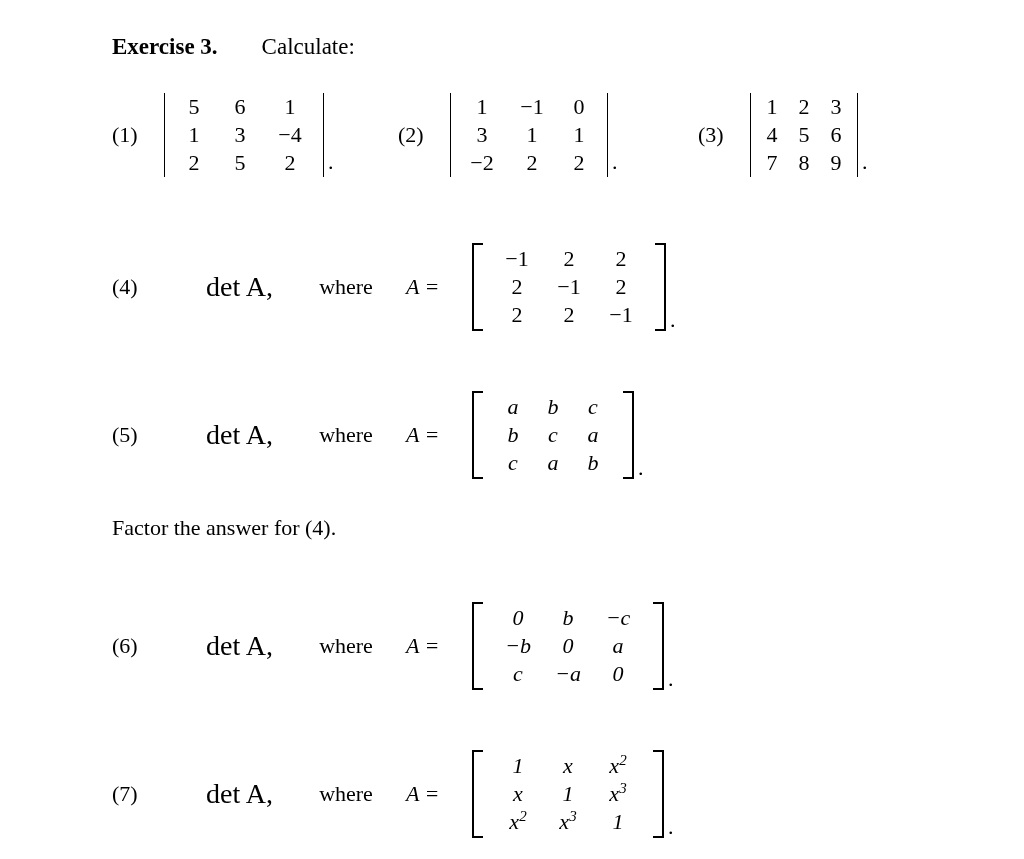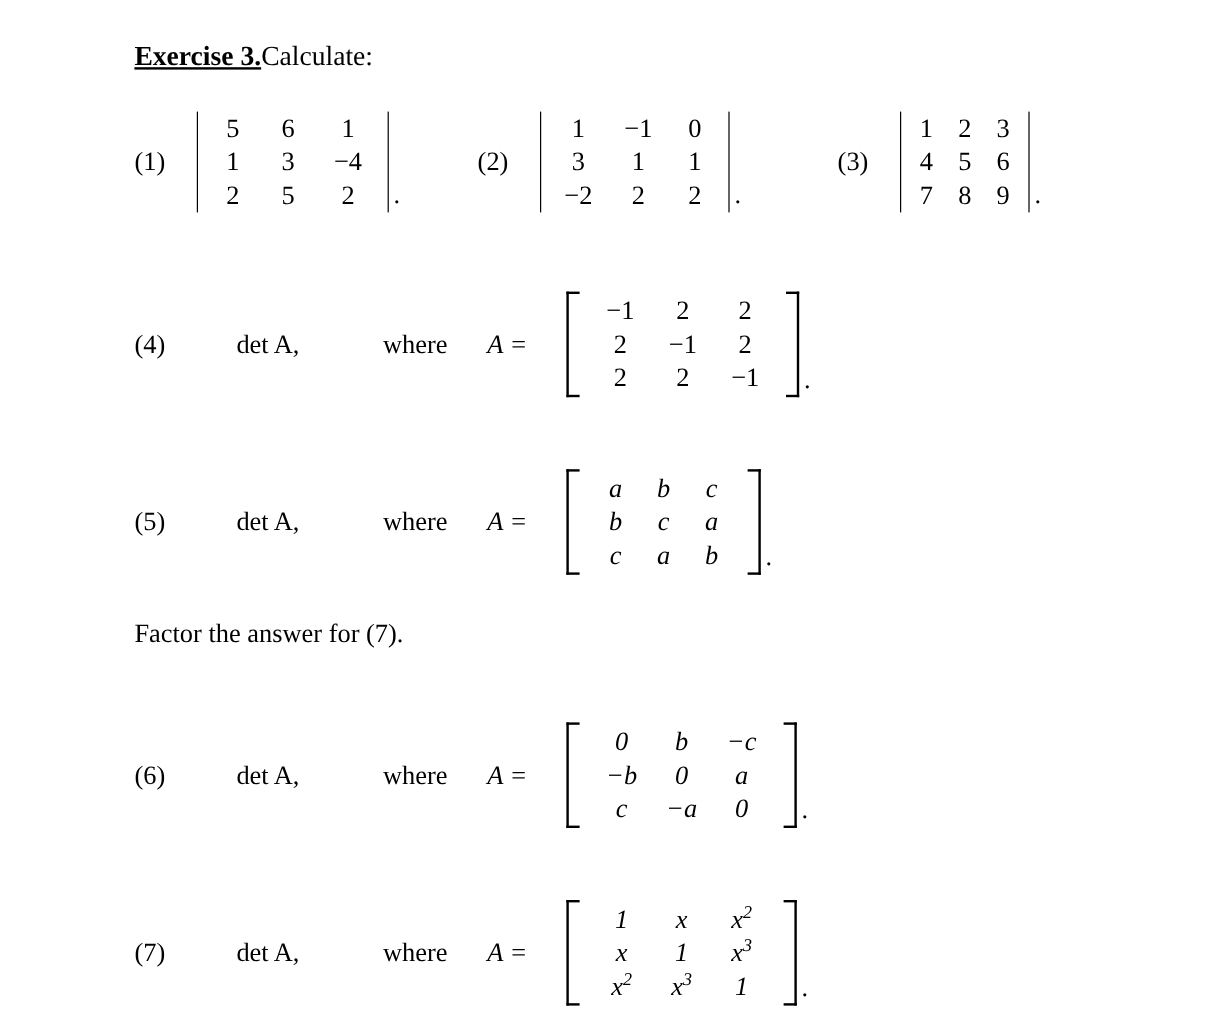--- a/index.html
+++ b/index.html
@@ -32,41 +32,41 @@
     position: absolute;
     left: 112px;
     top: 32px;
     font-size: 23px;
     line-height: 30px;
     display: flex;
     align-items: baseline;
   }
   #header .ex-label {
     font-weight: bold;
-    text-decoration: underline;
+    margin-right: 44px;
   }
 
   
   .row {
     position: absolute;
     display: flex;
     align-items: center;
     font-size: 22px;
   }
 
   .item-label {
     width: 52px;
     flex: 0 0 auto;
     font-size: 22px;
   }
 
   .det-word {
     width: 122px;
     flex: 0 0 auto;
-    font-size: 22px;
+    font-size: 28px;
   }
   .where-word {
     width: 120px;
     flex: 0 0 auto;
     font-size: 22px;
     text-align: center;
   }
   .a-eq {
     width: 66px;
     flex: 0 0 auto;
@@ -281,21 +281,21 @@
       </span>
       <span class="brk brk-right">
           <i class="t"></i>
           <i class="b"></i>
         </span>
     </span>
     <span class="period">.</span>
   </div>
 
   <div id="factor-line">
-    <span class="txt">Factor the answer for (7).</span>
+    <span class="txt">Factor the answer for (4).</span>
   </div>
 
   <div class="row" style="left:112px; top:646px; transform:translateY(-50%);">
     <span class="item-label txt">(6)</span>
     <span class="det-word txt">
       <span>det A,</span>
     </span>
     <span class="where-word txt">where</span>
     <span class="a-eq txt ital">A =</span>
     <span class="matrix">

